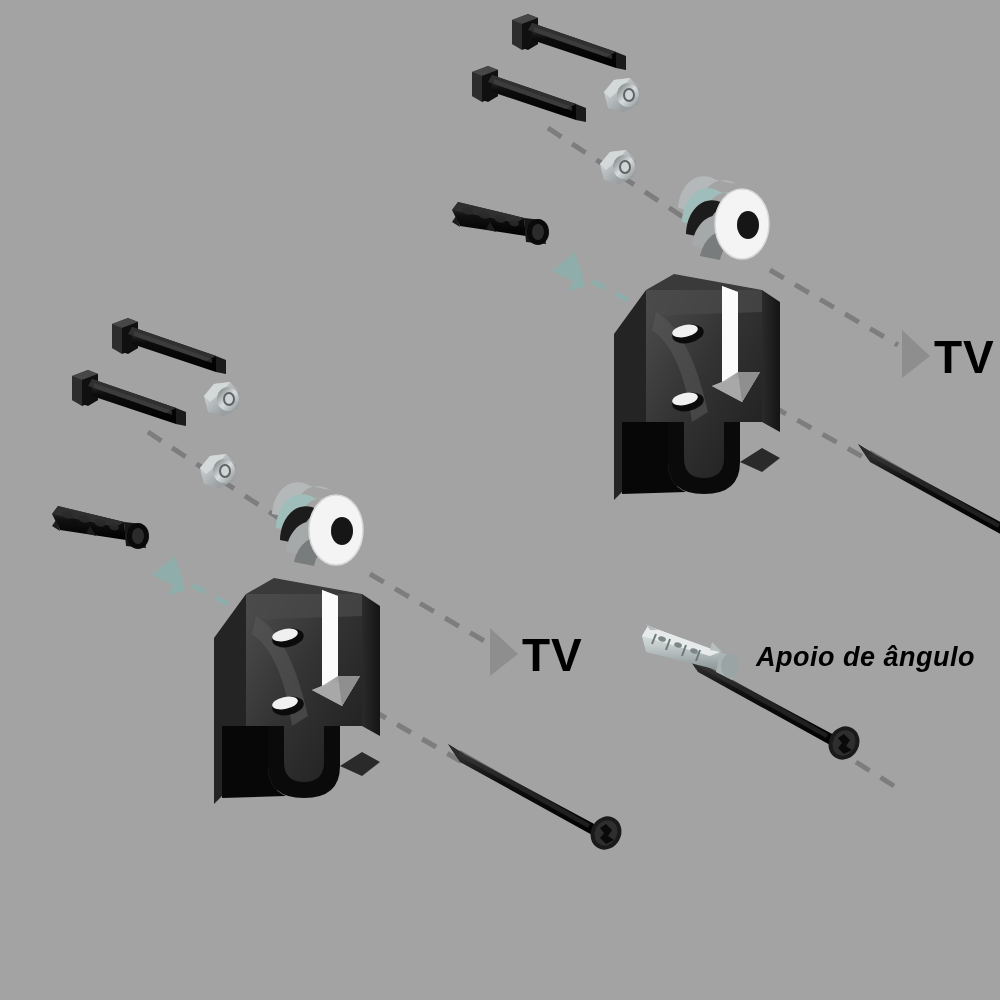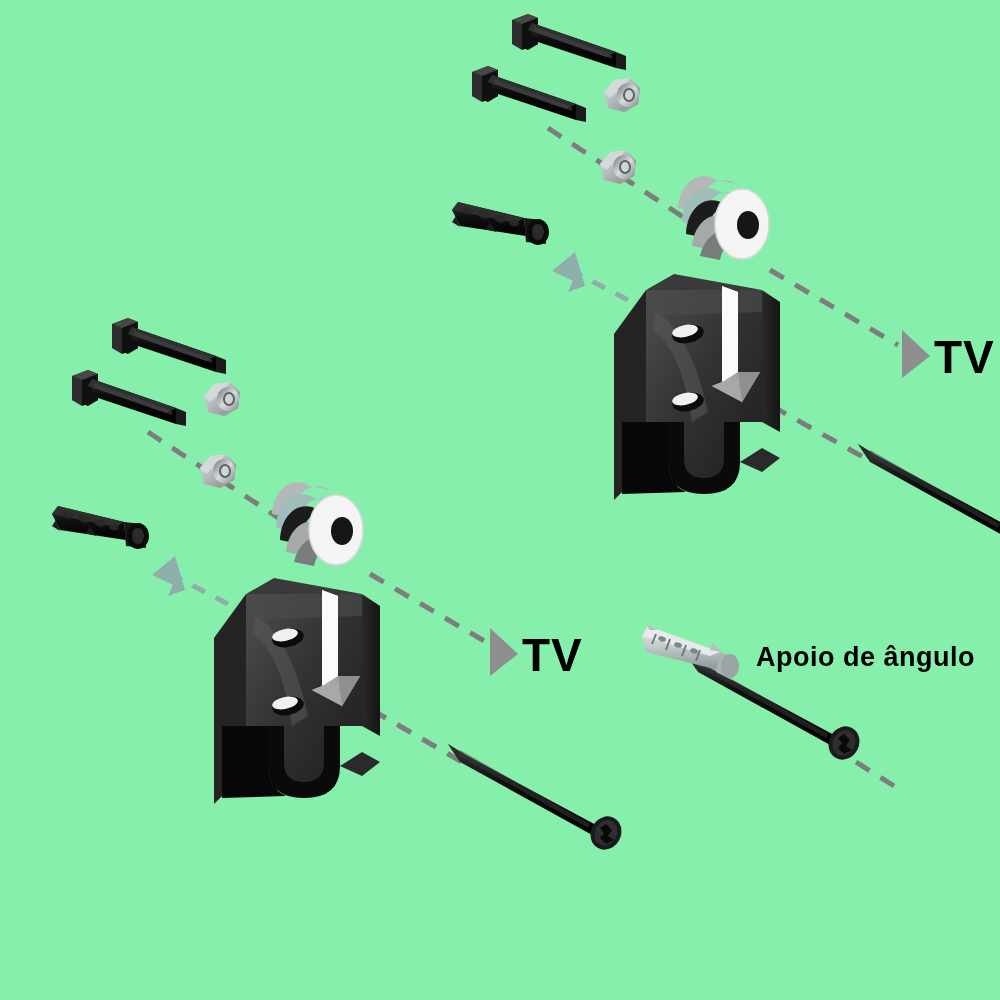--- a/index.html
+++ b/index.html
@@ -1,28 +1,28 @@
 <!DOCTYPE html>
 <html><head>
 <meta charset="utf-8">
 <style>
   html,body{margin:0;padding:0;background:#ffffff;}
   body{width:1000px;height:1000px;overflow:hidden;font-family:"Liberation Sans",sans-serif;}
-  #stage{position:relative;width:1000px;height:1000px;background:#86efac;}
+  #stage{position:relative;width:1000px;height:1000px;background:#a3a3a3;}
   svg{display:block;}
   .lbl{
     position:absolute;
     font-family:"Liberation Sans",sans-serif;
     font-weight:bold;
     color:#000000;
     white-space:nowrap;
     letter-spacing:0.5px;
   }
   .lbl-tv{font-size:46px;letter-spacing:1px;}
-  .lbl-part{font-size:27px;}
+  .lbl-part{font-size:27px;font-style:italic;}
 </style>
 </head>
 <body>
 
 <div id="stage">
 
   <svg width="1000" height="1000" viewBox="0 0 1000 1000">
     <defs>
       <linearGradient id="boltBody" x1="0" y1="0" x2="0" y2="1">
         <stop offset="0%" stop-color="#3a3a3a"></stop>

